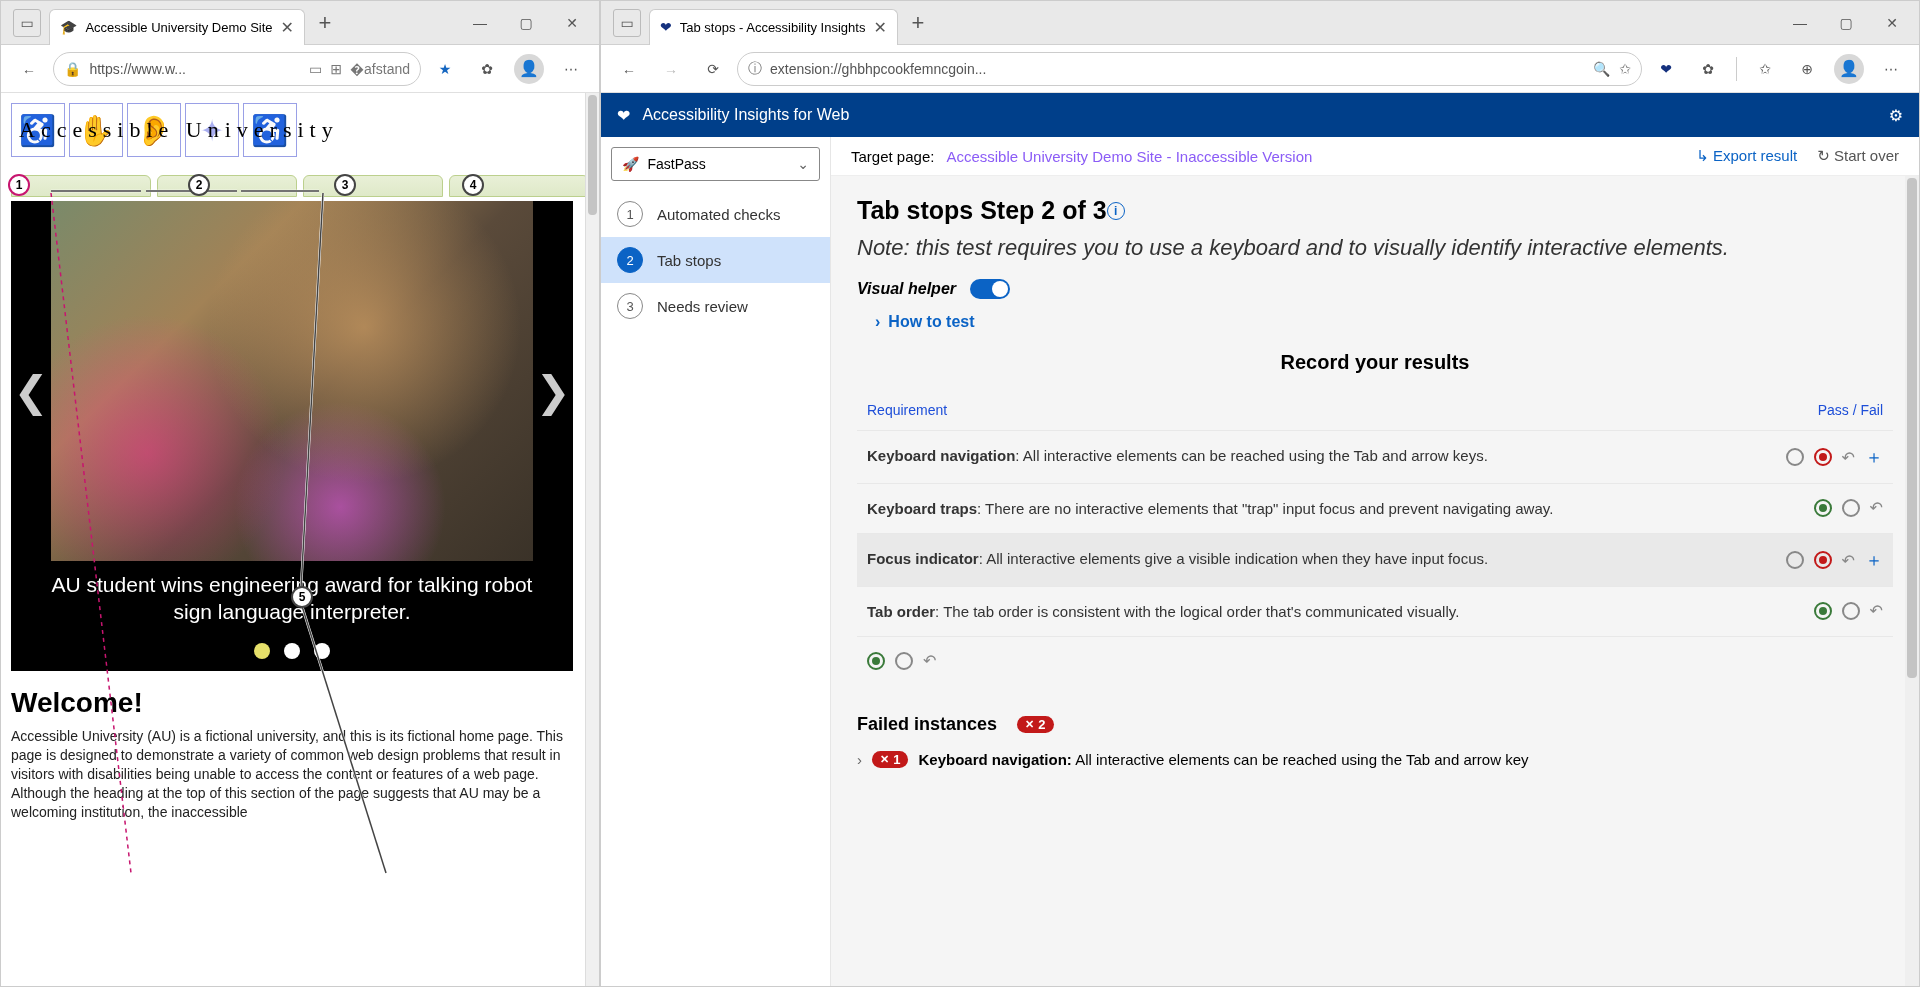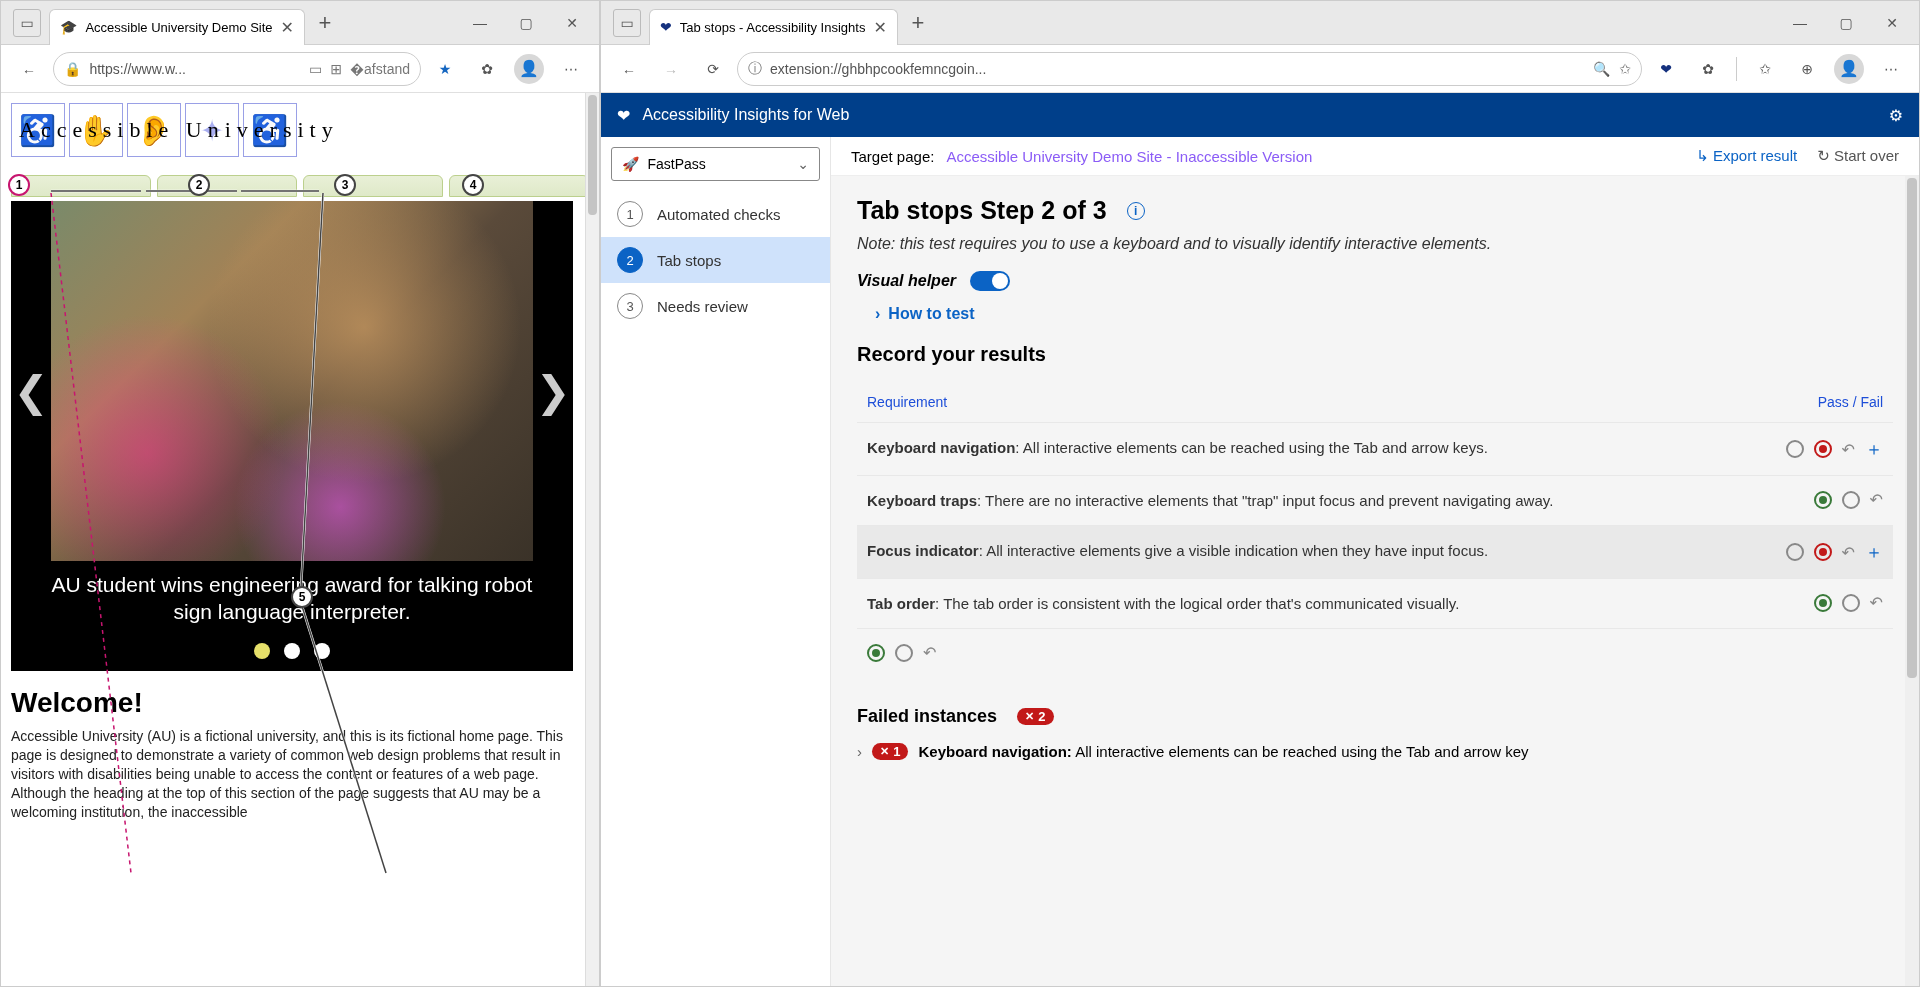--- a/index.html
+++ b/index.html
@@ -73,28 +73,28 @@
 .nav-circle { width:26px; height:26px; border-radius:50%; border:1px solid #888; display:flex; align-items:center; justify-content:center; font-size:13px; color:#555;}
 .nav-item.active .nav-circle { background:#0b63c5; border-color:#0b63c5; color:#fff;}
 
 .ai-main-wrap { flex:1; display:flex; flex-direction:column; min-width:0;}
 .target-bar { display:flex; align-items:center; padding:10px 20px; gap:12px; border-bottom:1px solid #eee; font-size:15px;}
 .target-bar a { color:#8b5cf6; text-decoration:none;}
 .target-right { margin-left:auto; display:flex; gap:20px; align-items:center;}
 .link-blue { color:#0b63c5; }
 .link-grey { color:#555;}
 .ai-content { flex:1; background:#f5f5f5; padding:20px 26px; overflow:auto; position:relative;}
-.ai-content .hdr { font-size:25px; font-weight:600; display:flex; align-items:center; gap:20px;}
+.ai-content .hdr { font-size:25px; font-weight:600; display:flex; align-items:center; gap:0;}
 .info-i { width:18px; height:18px; border:1.5px solid #0b63c5; border-radius:50%; color:#0b63c5; font-size:12px; display:flex; align-items:center; justify-content:center;}
-.note { font-style:italic; color:#333; margin:10px 0 18px; font-size:16px;}
+.note { font-style:italic; color:#333; margin:10px 0 18px; font-size:22px;}
 .vh-row { display:flex; align-items:center; gap:14px; font-size:16px; font-weight:600;font-style:italic;}
 .toggle { width:40px; height:20px; border-radius:10px; background:#0b63c5; position:relative;}
 .toggle::after { content:""; position:absolute; right:2px; top:2px; width:16px; height:16px; background:#fff; border-radius:50%;}
 .howto { margin:14px 0 20px 18px; color:#0b63c5; font-weight:600; font-size:16px; display:flex; align-items:center; gap:8px;}
-.sec-hdr { font-size:20px; font-weight:600; margin-bottom:16px;}
+.sec-hdr { font-size:20px; font-weight:600; margin-bottom:16px;text-align:center;}
 .req-header { display:flex; padding:12px 10px; color:#1d4ed8; font-weight:400;}
 .req-header .r { margin-left:auto;}
 .req { display:flex; padding:14px 10px; border-top:1px solid #e8e8e8; align-items:flex-start;}
 .req.hover { background:#e9e9e9;}
 .req .txt { flex:1; color:#333; line-height:1.4; font-size:15px; padding-right:20px;}
 .req .txt b { font-weight:600;}
 .controls { display:flex; gap:10px; align-items:center;}
 .radio { width:18px; height:18px; border:2px solid #3a7a3a; border-radius:50%; position:relative;}
 .radio.fail { border-color:#c21919;}
 .radio.grey { border-color:#888;}

